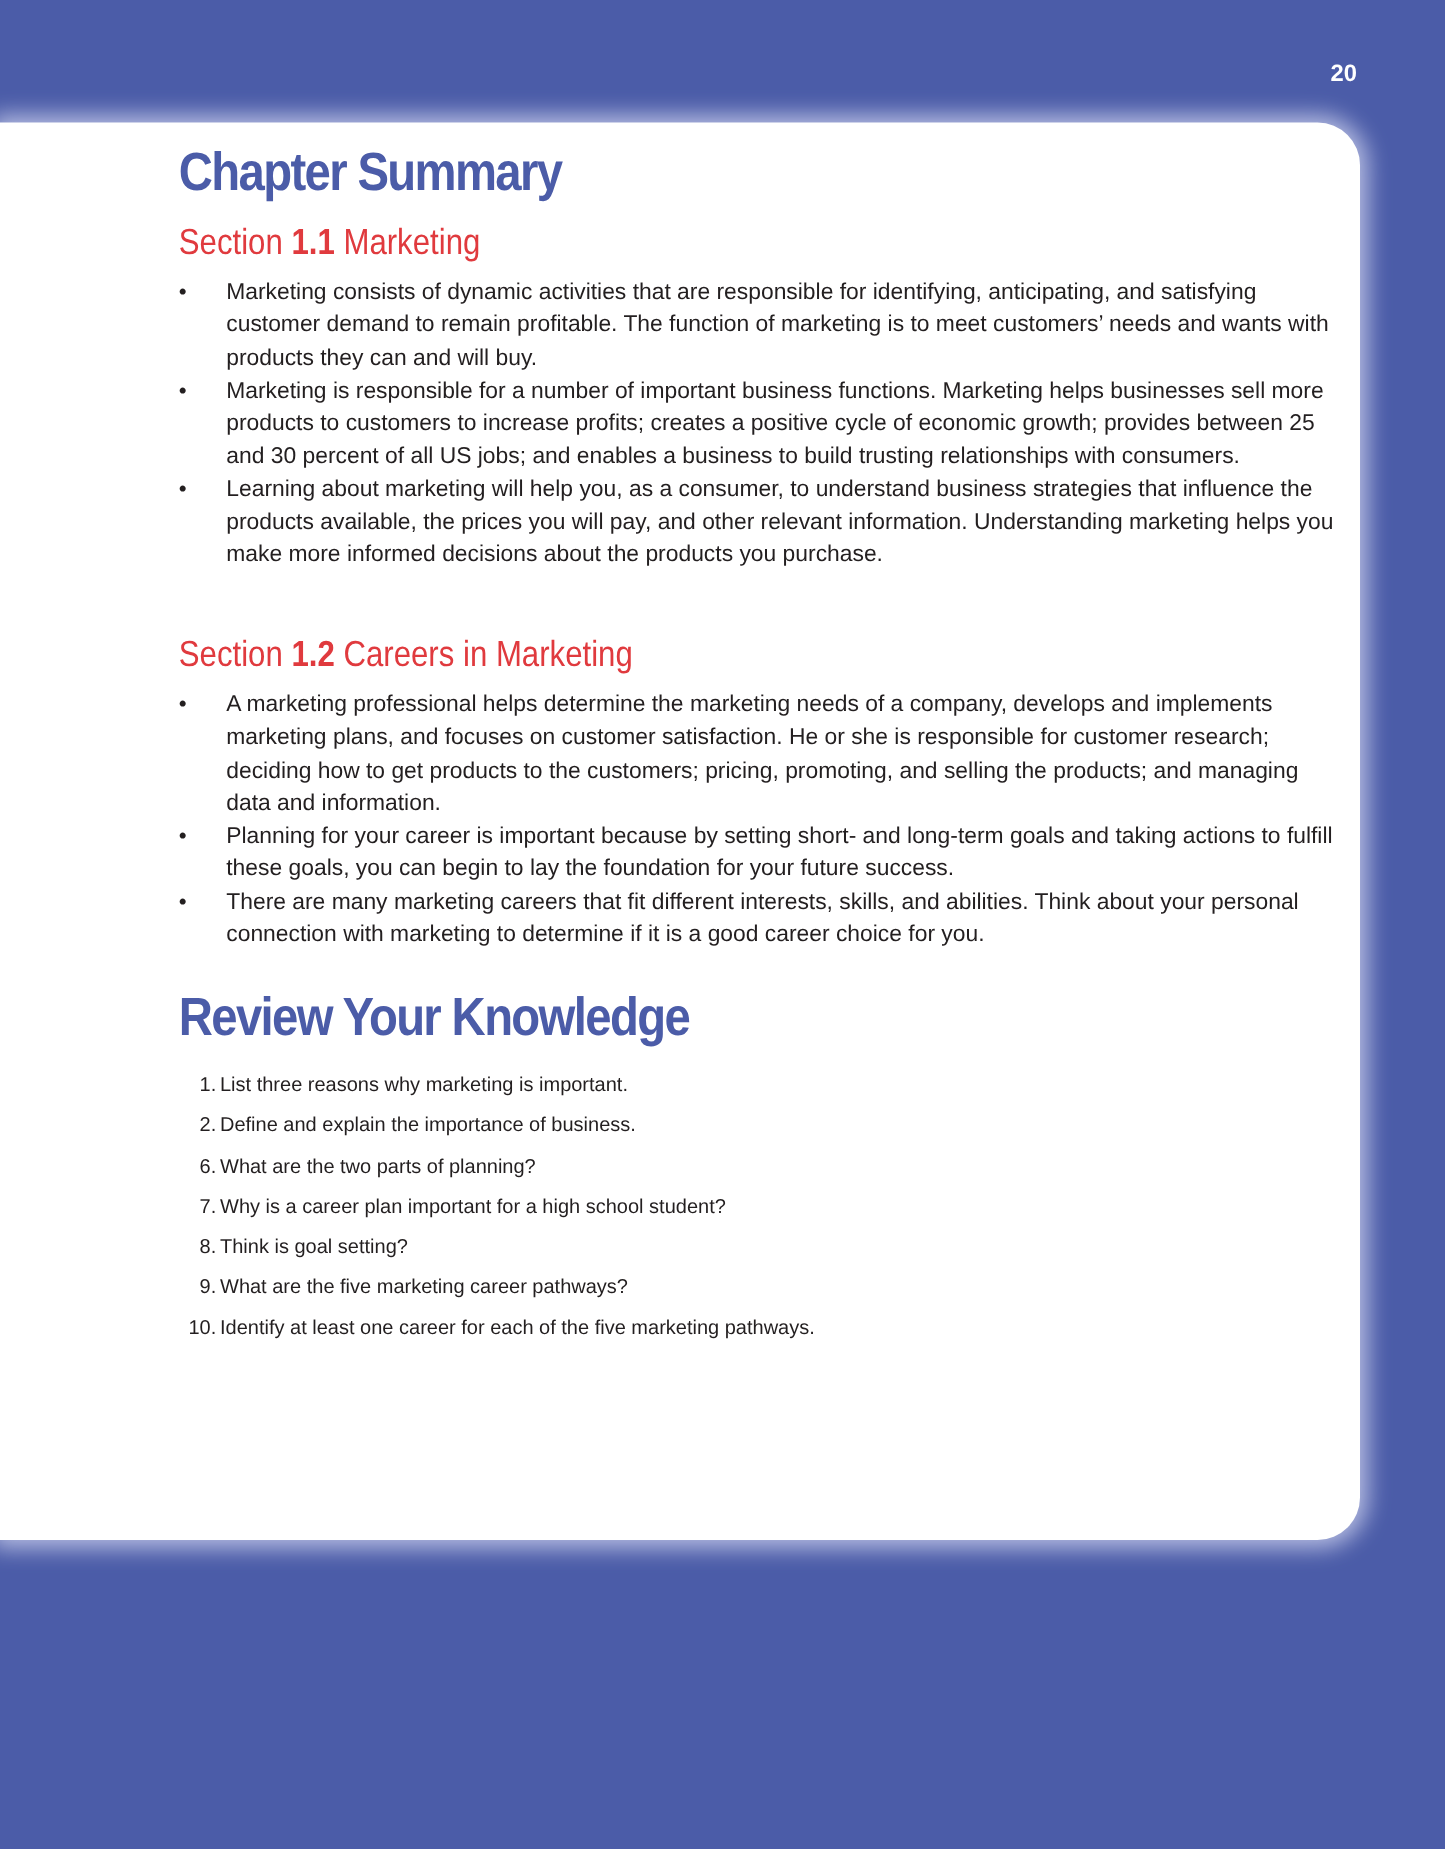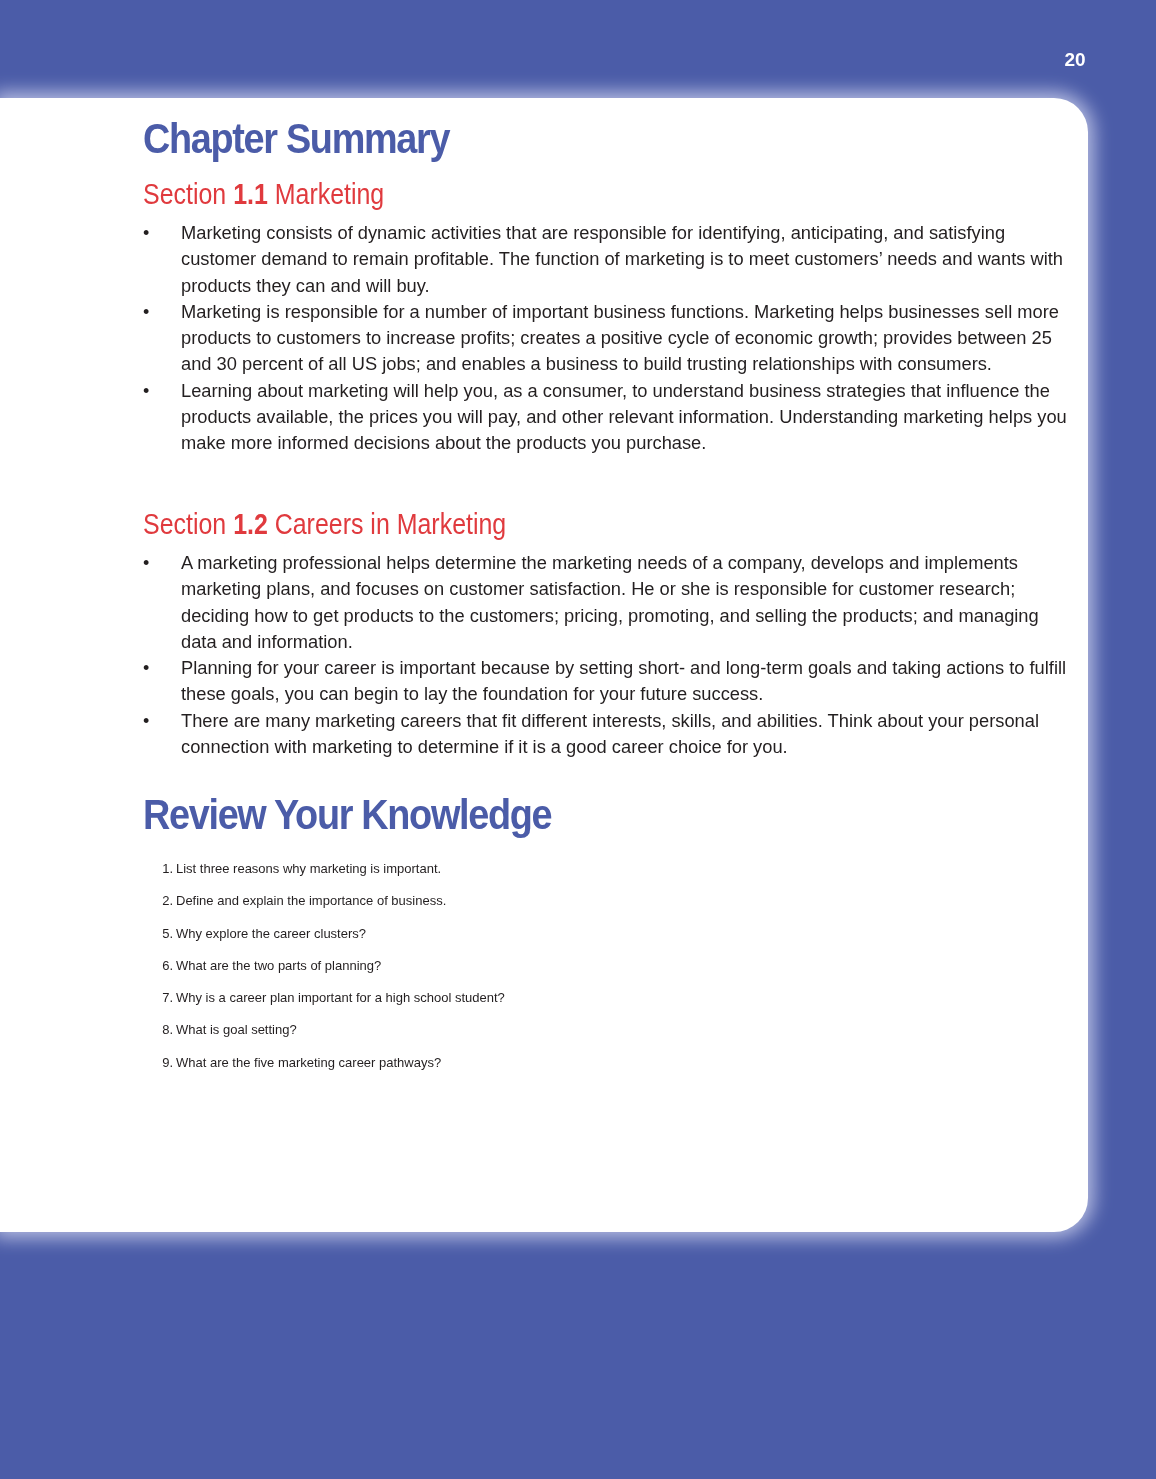--- a/index.html
+++ b/index.html
@@ -55,21 +55,21 @@
       font-size: 18.3px; line-height: 26.3px; color: #231f20;
     }
     ul.bullets li .dot {
       position: absolute; left: 0; top: 0; font-size: 18px;
     }
     ol.questions {
       position: absolute; top: 755px; left: 0;
       list-style: none; margin: 0; padding: 0;
     }
     ol.questions li {
-      font-size: 13px; line-height: 32.3px; color: #231f20;
+      font-size: 16px; line-height: 32.3px; color: #231f20;
       white-space: nowrap;
     }
     ol.questions .num {
       display: inline-block; width: 30px; text-align: right;
       margin-right: 3px;
     }
   </style>
 </head>
 <body>
 
@@ -100,21 +100,21 @@
       <li><span class="dot">•</span><span>A marketing professional helps determine the marketing needs of a company, develops and implements marketing plans, and focuses on customer satisfaction. He or she is responsible for customer research; deciding how to get products to the customers; pricing, promoting, and sell­ing the products; and managing data and information.</span></li>
       <li><span class="dot">•</span><span>Planning for your career is important because by setting short- and long-term goals and taking actions to fulfill these goals, you can begin to lay the foundation for your future success.</span></li>
       <li><span class="dot">•</span><span>There are many marketing careers that fit different interests, skills, and abilities. Think about your personal connection with marketing to determine if it is a good career choice for you.</span></li>
     </ul>
 
     <h1 class="h1-review">Review Your Knowledge</h1>
 
     <ol class="questions">
       <li><span class="num">1.</span><span>List three reasons why marketing is important.</span></li>
       <li><span class="num">2.</span><span>Define and explain the importance of business.</span></li>
-      <li><span class="num">5.</span><span>Why explore the career clusters?</span></li>
       <li><span class="num">6.</span><span>What are the two parts of planning?</span></li>
       <li><span class="num">7.</span><span>Why is a career plan important for a high school student?</span></li>
-      <li><span class="num">8.</span><span>What is goal setting?</span></li>
+      <li><span class="num">8.</span><span>Think is goal setting?</span></li>
       <li><span class="num">9.</span><span>What are the five marketing career pathways?</span></li>
+      <li><span class="num">10.</span><span>Identify at least one career for each of the five marketing pathways.</span></li>
     </ol>
 
   </div>
 </div>
 
 </body></html>

